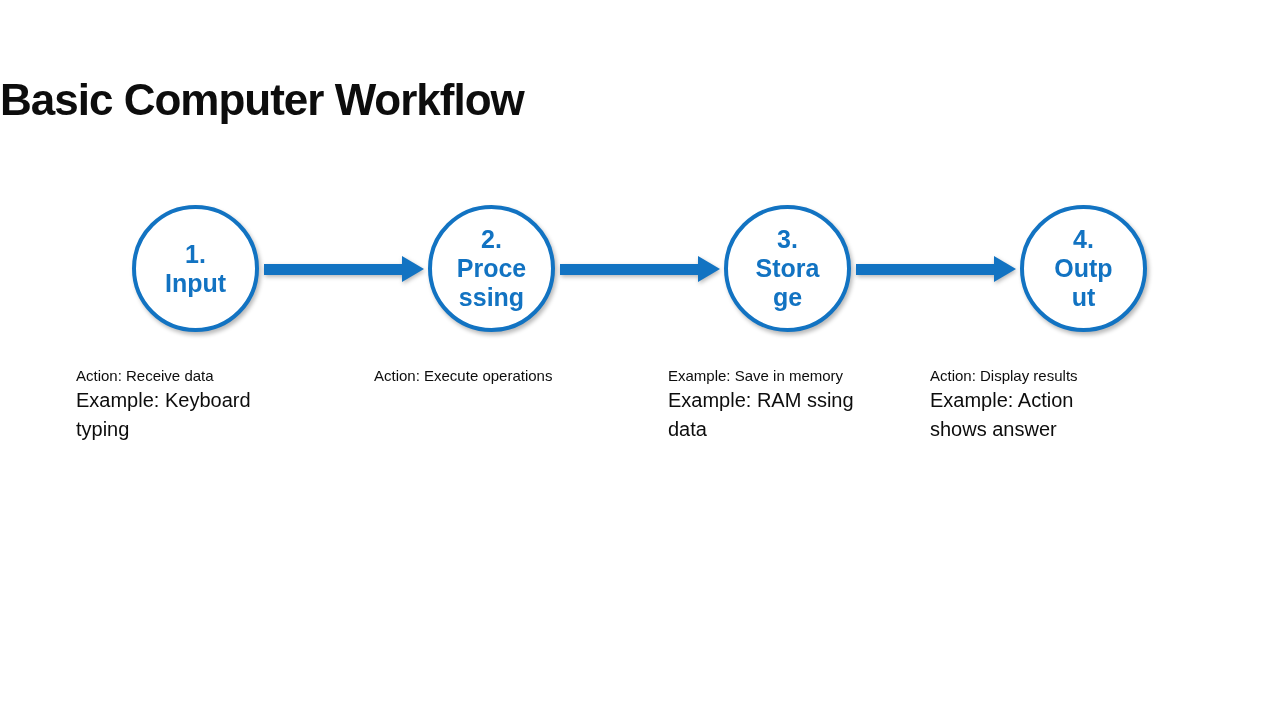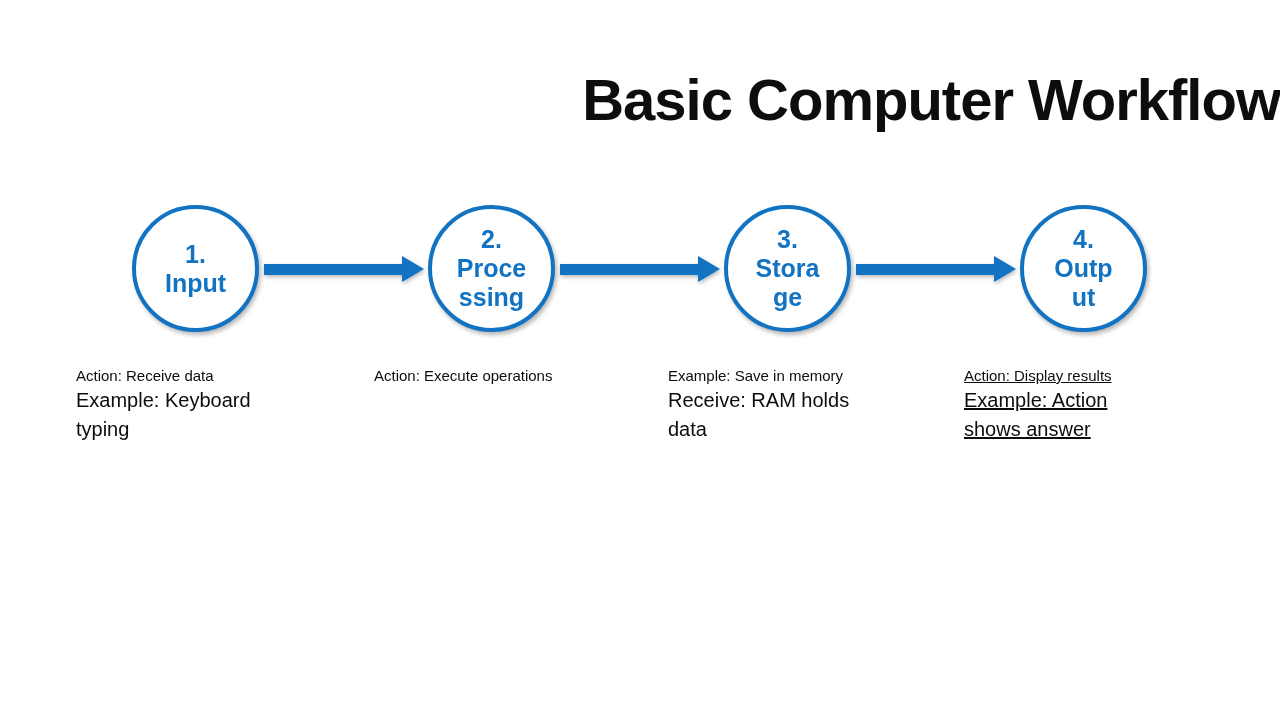--- a/index.html
+++ b/index.html
@@ -10,22 +10,22 @@
   .slide {
     position:relative;
     width:1280px; height:720px;
     background:#ffffff;
     overflow:hidden;
   }
 
   .title {
     position:absolute;
     left:0; top:68px; width:1280px;
-    text-align:right;
-    font-size:58px;
+    text-align:left;
+    font-size:44px;
     font-weight:bold;
     letter-spacing:-1px;
     color:var(--ink);
     line-height:64px;
   }
 
   .circle {
     position:absolute;
     top:205px;
     width:127px; height:127px;
@@ -82,21 +82,21 @@
     font-size:20px;
     line-height:29px;
     white-space:pre-line;
   }
 
   
   .circle.s1 { left:132px; }  .circle.s2 { left:428px; }
   .circle.s3 { left:724px; }  .circle.s4 { left:1020px; }
   .arrow.a1  { left:264px; }  .arrow.a2  { left:560px; }  .arrow.a3 { left:856px; }
   .caption.c1{ left:76px;  }  .caption.c2{ left:374px; }
-  .caption.c3{ left:668px; }  .caption.c4{ left:964px;text-decoration:underline; }
+  .caption.c3{ left:668px; }  .caption.c4{ left:930px; }
 </style>
 </head>
 <body>
 
 <div class="slide">
 
   <div class="title">Basic Computer Workflow</div>
 
   <div class="circle s1">
     <div class="circle-label">1.
@@ -134,21 +134,21 @@
   <div class="caption c1">
     <div class="action">Action: Receive data</div>
     <div class="example">Example: Keyboard
 typing</div>
   </div>
   <div class="caption c2">
     <div class="action">Action: Execute operations</div>
   </div>
   <div class="caption c3">
     <div class="action">Example: Save in memory</div>
-    <div class="example">Receive: RAM holds
+    <div class="example">Example: RAM ssing
 data</div>
   </div>
   <div class="caption c4">
     <div class="action">Action: Display results</div>
     <div class="example">Example: Action
 shows answer</div>
   </div>
 
 </div>
 

